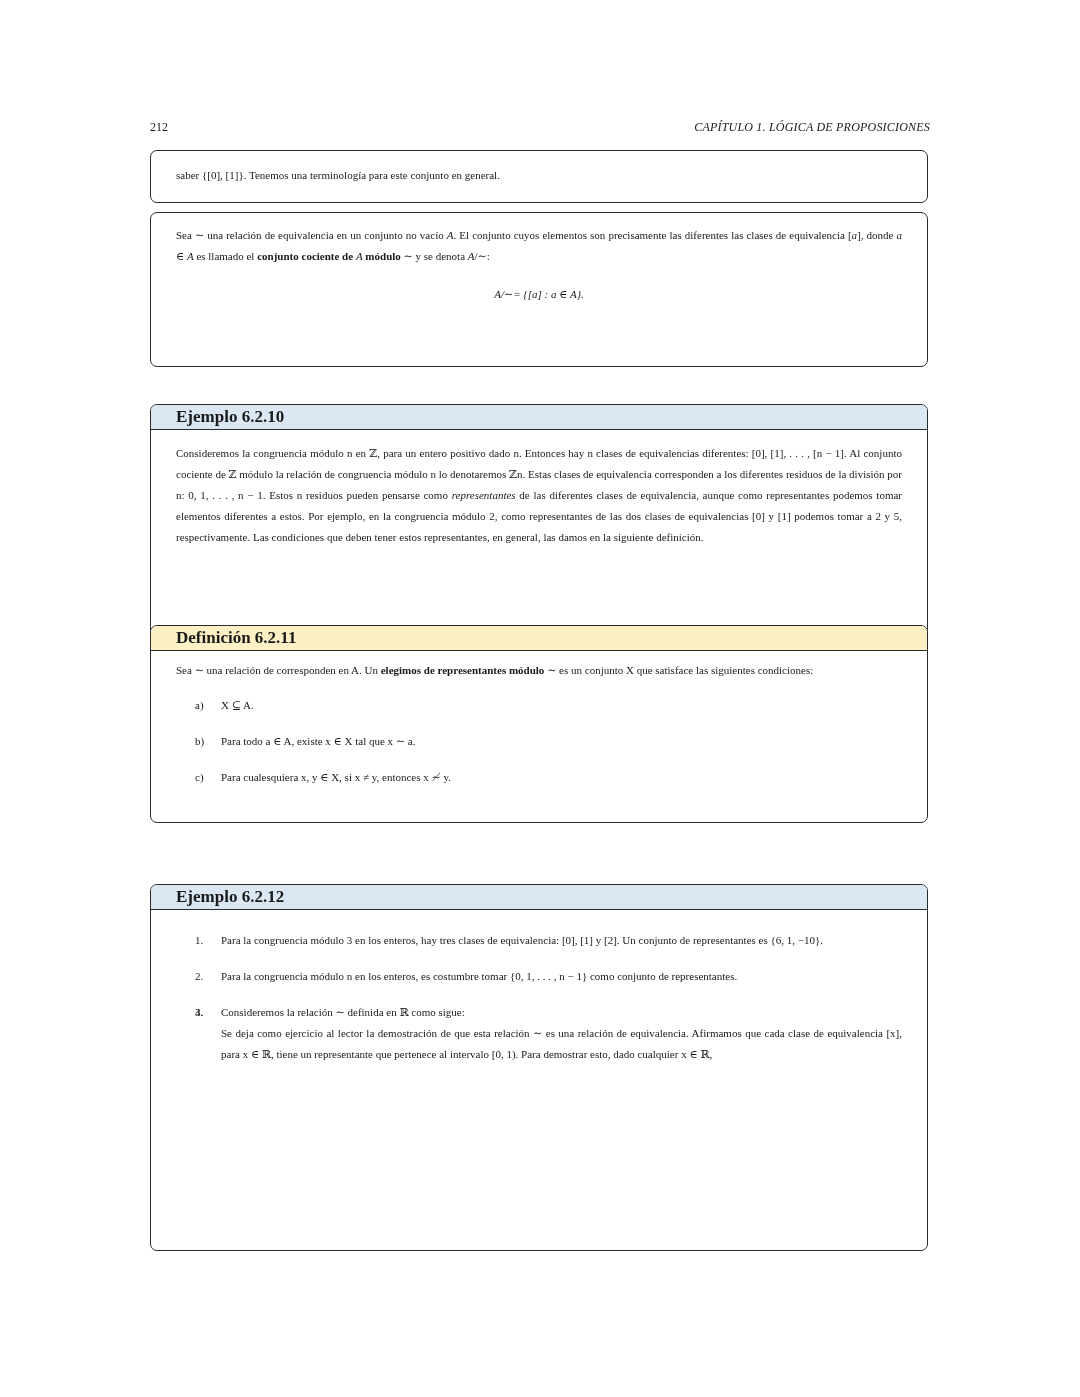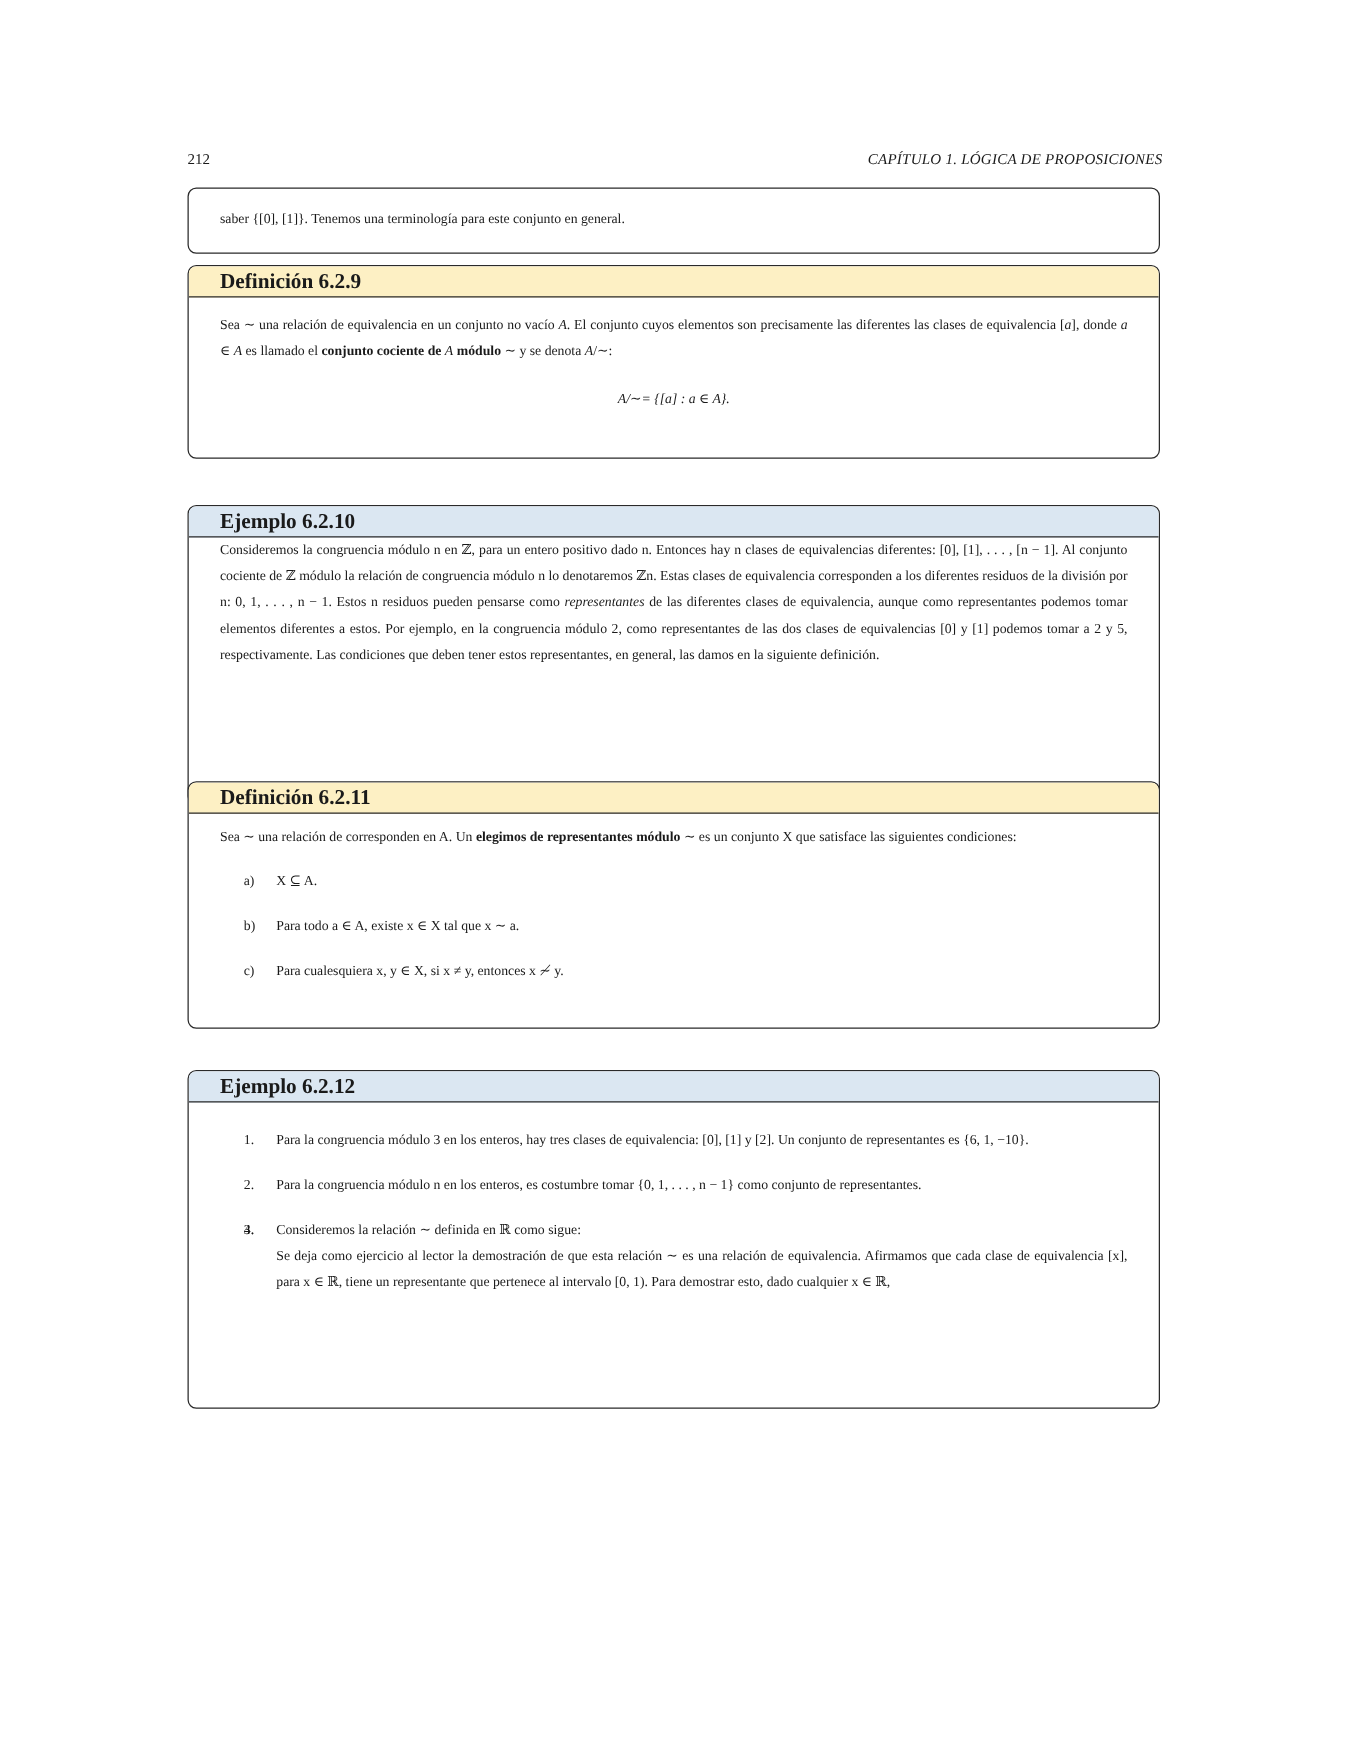--- a/index.html
+++ b/index.html
@@ -41,48 +41,47 @@
     <span class="chapter-title">CAPÍTULO 1.  LÓGICA DE PROPOSICIONES</span>
   </div>
 
   <div class="box" style="top:150px;height:53px;">
     <div class="box-body" style="padding-top:14px;">
       <p>saber {[0], [1]}. Tenemos una terminología para este conjunto en general.</p>
     </div>
   </div>
 
   <div class="box def" style="top:212px;height:155px;">
-    <div class="box-header">Definición 6.2.9</div>
     <div class="box-body" style="padding-top:12px;">
       <p><span>Sea ∼ una relación de equivalencia en un conjunto no vacío </span><span class="i">A</span><span>. El conjunto cuyos elementos son precisamente las diferentes las clases de equivalencia [</span><span class="i">a</span><span>], donde </span><span class="i">a</span><span> ∈ </span><span class="i">A</span><span> es llamado el </span><span class="b">conjunto cociente de </span><span class="i">A</span><span class="b"> módulo</span><span> ∼ y se denota </span><span class="i">A</span><span>/∼:</span></p>
       <p class="center i" style="margin-top:17px;">A/∼= {[a] : a ∈ A}.</p>
     </div>
   </div>
 
   <div class="box ex" style="top:376px;height:240px;margin-top:28px;">
     <div class="box-header">Ejemplo 6.2.10</div>
-    <div class="box-body" style="">
+    <div class="box-body" style="padding-top:13px;">
       <p><span>Consideremos la congruencia módulo n en ℤ, para un entero positivo dado n. Entonces hay n clases de equivalencias diferentes: [0], [1], . . . , [n − 1]. Al conjunto cociente de ℤ módulo la relación de congruencia módulo n lo denotaremos ℤn. Estas clases de equivalencia corresponden a los diferentes residuos de la división por n: 0, 1, . . . , n − 1. Estos n residuos pueden pensarse como </span><span class="i">representantes</span><span> de las diferentes clases de equivalencia, aunque como representantes podemos tomar elementos diferentes a estos. Por ejemplo, en la congruencia módulo 2, como representantes de las dos clases de equivalencias [0] y [1] podemos tomar a 2 y 5, respectivamente. Las condiciones que deben tener estos representantes, en general, las damos en la siguiente definición.</span></p>
     </div>
   </div>
 
   <div class="box def" style="top:625px;height:198px;">
     <div class="box-header">Definición 6.2.11</div>
     <div class="box-body" style="padding-top:9px;">
       <p><span>Sea ∼ una relación de corresponden en A. Un </span><span class="b">elegimos de representantes módulo</span><span> ∼ es un conjunto X que satisface las siguientes condiciones:</span></p>
       <ul class="list" style="margin-top:14px;">
         <li style="margin-bottom:15px;"><span class="lbl">a)</span><span>X ⊆ A.</span></li>
         <li style="margin-bottom:15px;"><span class="lbl">b)</span><span>Para todo a ∈ A, existe x ∈ X tal que x ∼ a.</span></li>
         <li><span class="lbl">c)</span><span>Para cualesquiera x, y ∈ X, si x ≠ y, entonces x ≁ y.</span></li>
       </ul>
     </div>
   </div>
 
 
-  <div class="box ex" style="top:856px;height:271px;">
+  <div class="box ex" style="top:884px;height:367px;">
     <div class="box-header">Ejemplo 6.2.12</div>
     <div class="box-body" style="padding-top:20px;">
       <ol class="list">
         <li style="margin-bottom:15px;"><span class="lbl">1.</span><span>Para la congruencia módulo 3 en los enteros, hay tres clases de equivalencia: [0], [1] y [2]. Un conjunto de representantes es {6, 1, −10}.</span></li>
         <li style="margin-bottom:15px;"><span class="lbl">2.</span><span>Para la congruencia módulo n en los enteros, es costumbre tomar {0, 1, . . . , n − 1} como conjunto de representantes.</span></li>
         <li style="margin-bottom:15px;"><span class="lbl">3.</span></li>
         <li><span class="lbl">4.</span><span>Consideremos la relación ∼ definida en ℝ como sigue:</span>
           <p>Se deja como ejercicio al lector la demostración de que esta relación ∼ es una relación de equivalencia. Afirmamos que cada clase de equivalencia [x], para x ∈ ℝ, tiene un representante que pertenece al intervalo [0, 1). Para demostrar esto, dado cualquier x ∈ ℝ,</p>
         </li>
       </ol>

